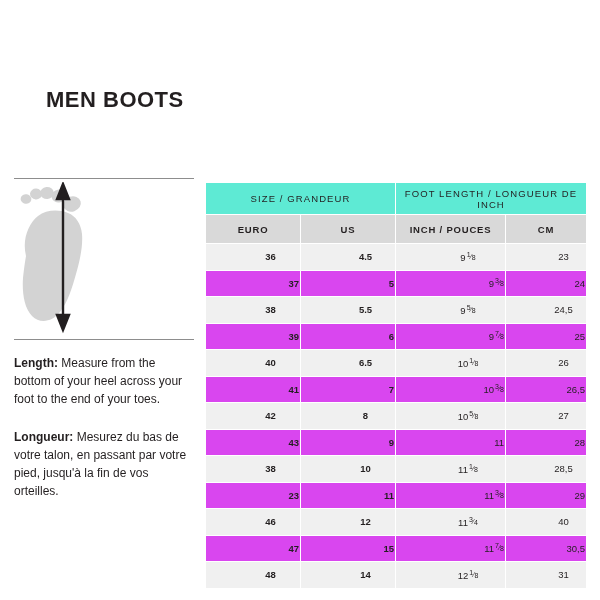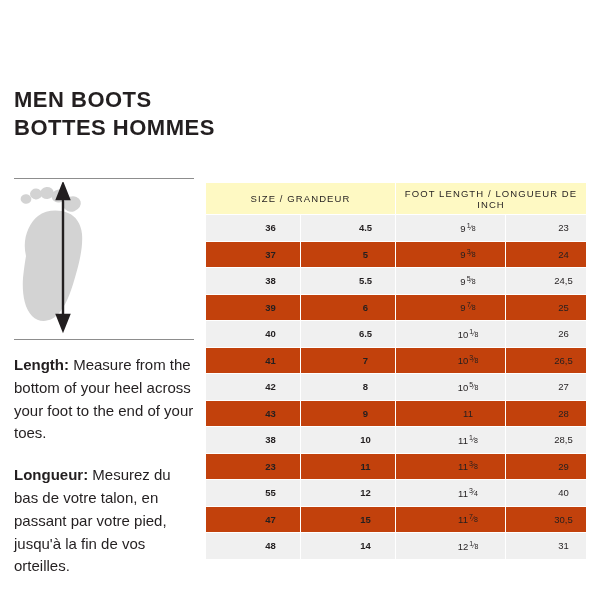--- a/index.html
+++ b/index.html
@@ -29,20 +29,21 @@
     top: 86px;
     width: 420px;
   }
   .title-line {
     font-size: 22px;
     font-weight: bold;
     letter-spacing: 0.5px;
     line-height: 1.28;
     color: #231f20;
     text-transform: uppercase;
+    margin-left: 32px;
   }
 
   
   .left-col {
     position: absolute;
     left: 14px;
     top: 178px;
     width: 180px;
   }
   .foot-box {
@@ -60,21 +61,21 @@
   .foot-top-rule { top: 0; }
   .foot-bottom-rule { top: 161px; }
 
   .foot-svg {
     position: absolute;
     left: 0;
     top: 4px;
   }
 
   .note {
-    font-size: 15px;
+    font-size: 12px;
     line-height: 1.52;
     color: #231f20;
     margin-top: 14px;
   }
   .note b { font-weight: bold; }
   .note.second { margin-top: 19px; }
 
   
   .table-wrap {
     position: absolute;
@@ -88,62 +89,61 @@
     table-layout: fixed;
   }
   table.size-table td, table.size-table th {
     border: 1px solid #ffffff;
     text-align: center;
     vertical-align: middle;
     font-size: 9.5px;
     color: #231f20;
   }
   th.group-head {
-    background: #fef9c3;
+    background: #5eead4;
     height: 29px;
     font-size: 8.5px;
     font-weight: normal;
     letter-spacing: 1.1px;
     color: #3a3a3a;
   }
   th.col-head {
     background: #d9d9d9;
     height: 26px;
     font-size: 9px;
     font-weight: bold;
     letter-spacing: 0.8px;
     color: #231f20;
   }
   tbody tr td {
     height: 23.5px;
     font-size: 9.5px;
     padding-left: 36px;
   }
   tbody tr.odd td { background: #f0f0f0; }
-  tbody tr.even td { background: #c2410c; }
+  tbody tr.even td { background: #d946ef; text-align: right; }
   td.b { font-weight: bold; }
 
   .frac {
     display: inline-block;
     font-size: 7px;
     line-height: 1;
     vertical-align: 0.25em;
     margin-left: 1px;
   }
   .frac sup { font-size: 7px; vertical-align: 0.35em; }
   .frac sub { font-size: 7px; vertical-align: -0.1em; }
 </style>
 </head>
 <body>
 
 <div class="page">
 
   <div class="titles">
     <div class="title-line">MEN BOOTS</div>
-    <div class="title-line">BOTTES HOMMES</div>
   </div>
 
   <div class="left-col">
     <div class="foot-box">
       <div class="foot-top-rule"></div>
       <div class="foot-bottom-rule"></div>
 
       <svg class="foot-svg" width="180" height="156" viewBox="0 0 180 156">
 
         <g fill="#d3d3d3">
@@ -180,20 +180,26 @@
         <col style="width:95px">
         <col style="width:95px">
         <col style="width:110px">
         <col style="width:81px">
       </colgroup>
       <thead>
         <tr>
           <th class="group-head" colspan="2">SIZE / GRANDEUR</th>
           <th class="group-head" colspan="2">FOOT LENGTH / LONGUEUR DE INCH</th>
         </tr>
+        <tr>
+          <th class="col-head">EURO</th>
+          <th class="col-head">US</th>
+          <th class="col-head">INCH / POUCES</th>
+          <th class="col-head">CM</th>
+        </tr>
       </thead>
       <tbody id="table-body">
           <tr class="odd">
             <td class="b">36</td>
             <td class="b">4.5</td>
             <td><span>9</span><span class="frac"><sup>1</sup>⁄<sub>8</sub></span></td>
             <td>23</td>
           </tr>
           <tr class="even">
             <td class="b">37</td>
@@ -243,21 +249,21 @@
             <td><span>11</span><span class="frac"><sup>1</sup>⁄<sub>8</sub></span></td>
             <td>28,5</td>
           </tr>
           <tr class="even">
             <td class="b">23</td>
             <td class="b">11</td>
             <td><span>11</span><span class="frac"><sup>3</sup>⁄<sub>8</sub></span></td>
             <td>29</td>
           </tr>
           <tr class="odd">
-            <td class="b">55</td>
+            <td class="b">46</td>
             <td class="b">12</td>
             <td><span>11</span><span class="frac"><sup>3</sup>⁄<sub>4</sub></span></td>
             <td>40</td>
           </tr>
           <tr class="even">
             <td class="b">47</td>
             <td class="b">15</td>
             <td><span>11</span><span class="frac"><sup>7</sup>⁄<sub>8</sub></span></td>
             <td>30,5</td>
           </tr>

